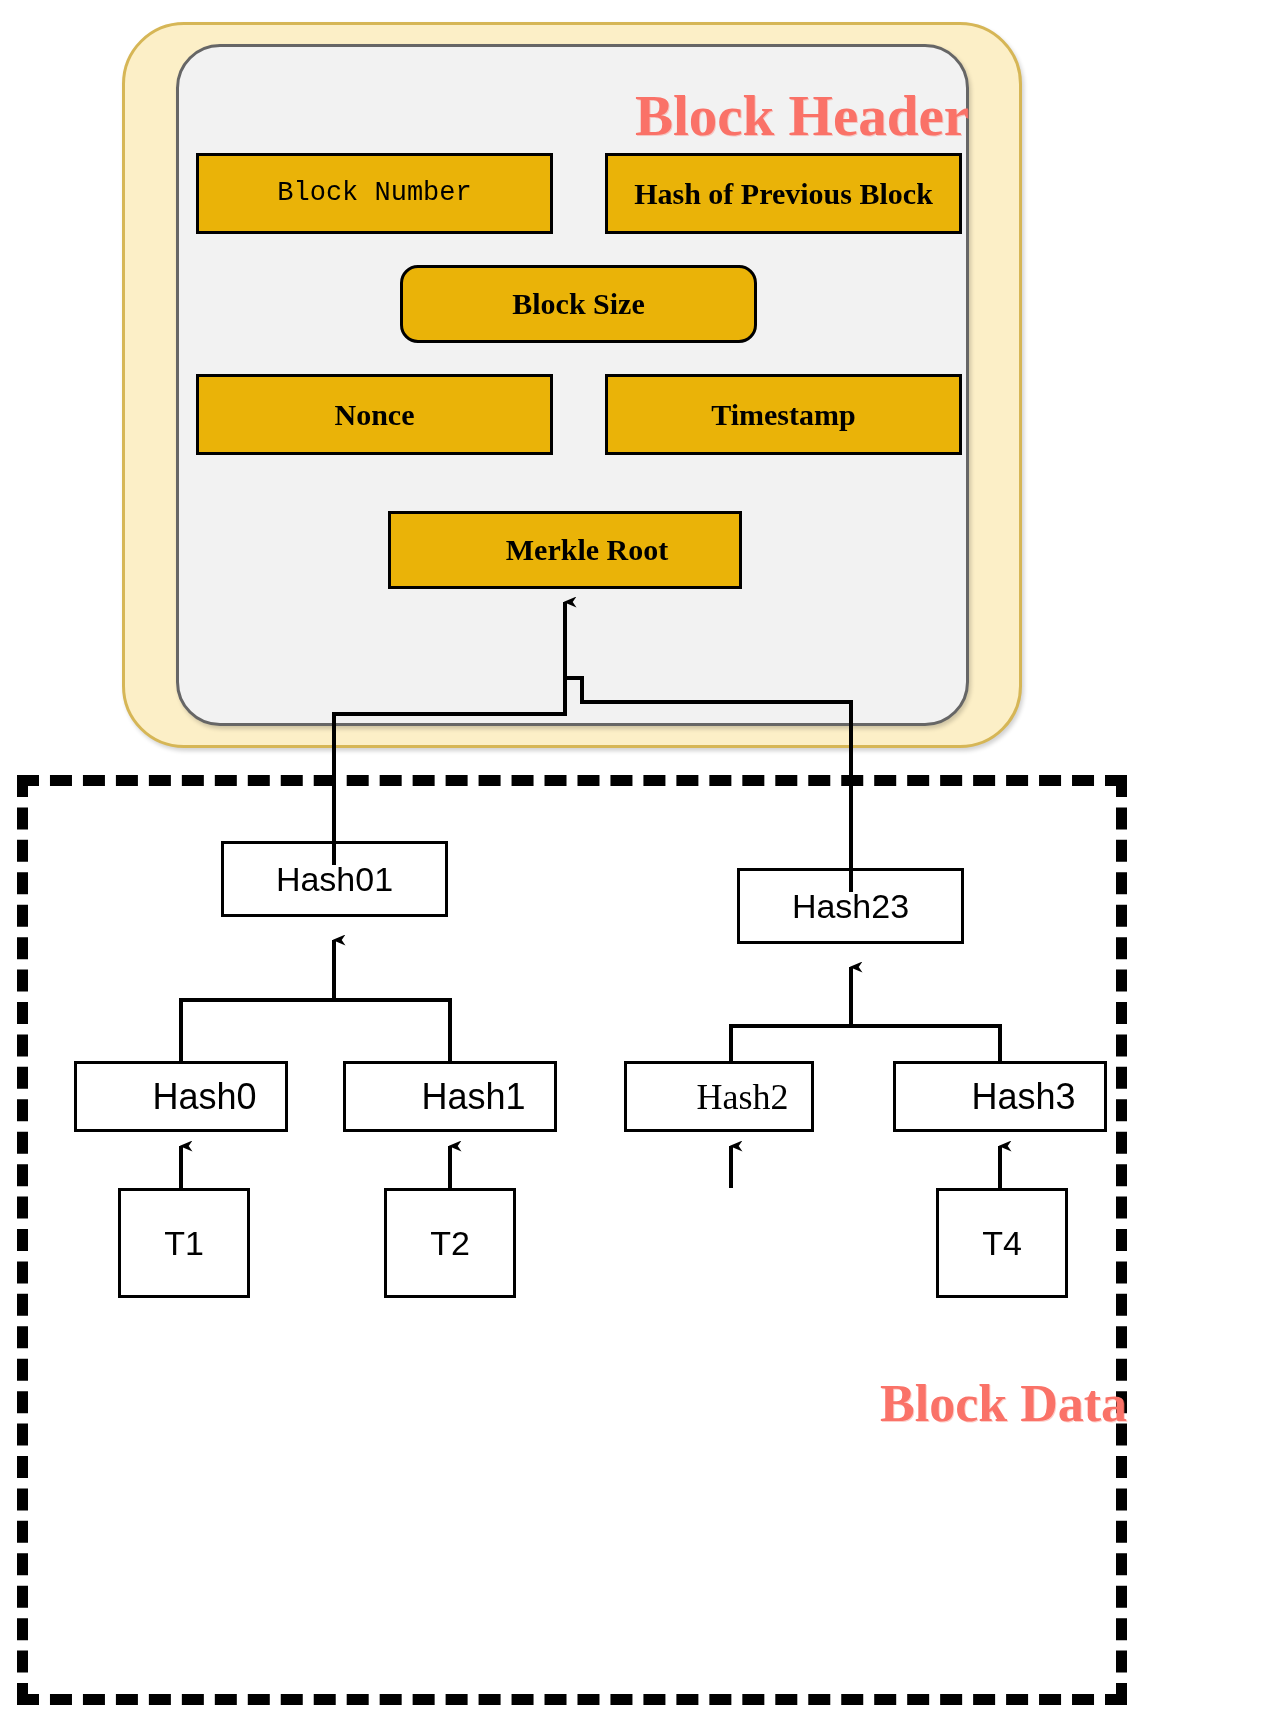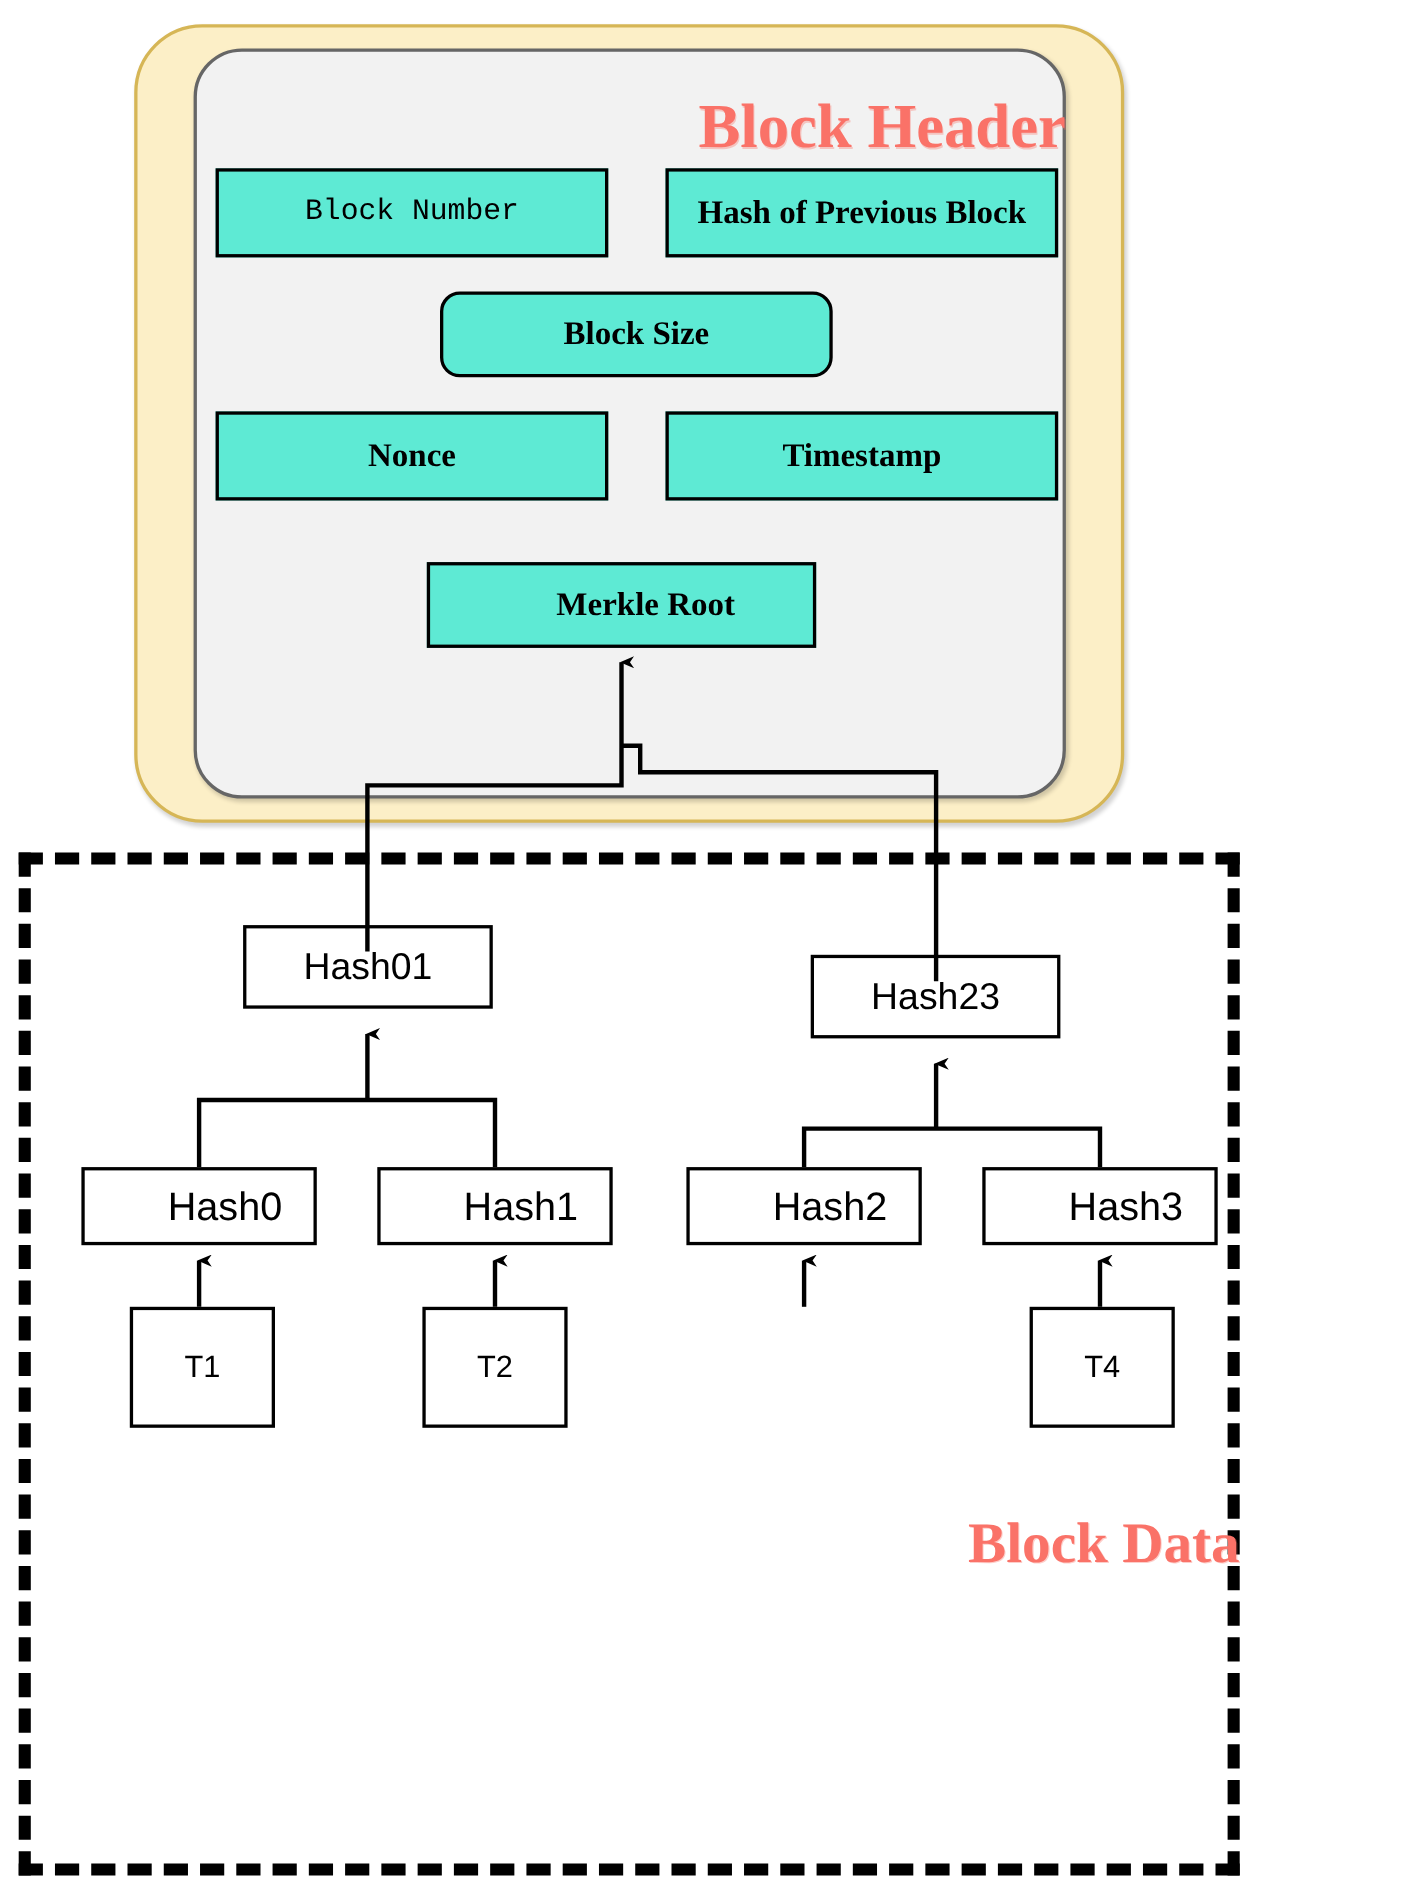--- a/index.html
+++ b/index.html
@@ -26,21 +26,21 @@
     position:absolute;color:#FA7268;
     font-family:"Liberation Serif",serif;font-weight:bold;
     text-align:right;white-space:nowrap;
     text-shadow:1px 1px 0 rgba(250,114,104,.35);
   }
   #block-header-title{left:176px;top:83px;width:793px;font-size:57px;}
   #block-data-title{left:17px;top:1374px;width:1110px;font-size:52px;}
 
   
   .fld{
-    position:absolute;background:#5eead4;border:3px solid #000000;
+    position:absolute;background:#eab308;border:3px solid #000000;
     box-sizing:border-box;display:flex;align-items:center;
     justify-content:center;text-align:center;line-height:1.12;
     font-family:"Liberation Serif",serif;font-weight:bold;
     color:#000;font-size:30px;
   }
   .fld.mono{font-family:"Liberation Mono",monospace;font-weight:normal;font-size:27px;}
 
   #fld-block-number {left:196px; top:153px; width:357px; height:81px;}
   #fld-prev-hash    {left:605px; top:153px; width:357px; height:81px;}
   #fld-block-size   {left:400px; top:265px; width:357px; height:78px;border-radius:18px;}
@@ -56,28 +56,28 @@
 
   
   .node{
     position:absolute;background:#ffffff;border:3px solid #000000;
     box-sizing:border-box;display:flex;align-items:center;
     justify-content:center;text-align:center;
     font-family:"Liberation Sans",sans-serif;color:#000;
   }
   .node.h2{font-size:34px;}
   .node.h1{font-size:36px;padding-left:47px;}
-  .node.tx{font-size:28px;}
+  .node.tx{font-size:34px;}
 
   #node-hash01 {left:221px; top:841px; width:227px; height:76px;}
   #node-hash23 {left:737px; top:868px; width:227px; height:76px;}
 
   #node-hash0 {left:74px;  top:1061px; width:214px; height:71px;}
   #node-hash1 {left:343px; top:1061px; width:214px; height:71px;}
-  #node-hash2 {left:624px; top:1061px; width:214px; height:71px;}
+  #node-hash2 {left:624px; top:1061px; width:190px; height:71px;font-family:Liberation Serif, serif;}
   #node-hash3 {left:893px; top:1061px; width:214px; height:71px;}
 
   #node-t1 {left:118px; top:1188px; width:132px; height:110px;}
   #node-t2 {left:384px; top:1188px; width:132px; height:110px;}
   #node-t3 {left:662px; top:1188px; width:132px; height:110px;}
   #node-t4 {left:936px; top:1188px; width:132px; height:110px;}
 
   
   #wires{position:absolute;left:0;top:0;width:1281px;height:1722px;
          pointer-events:none;}

